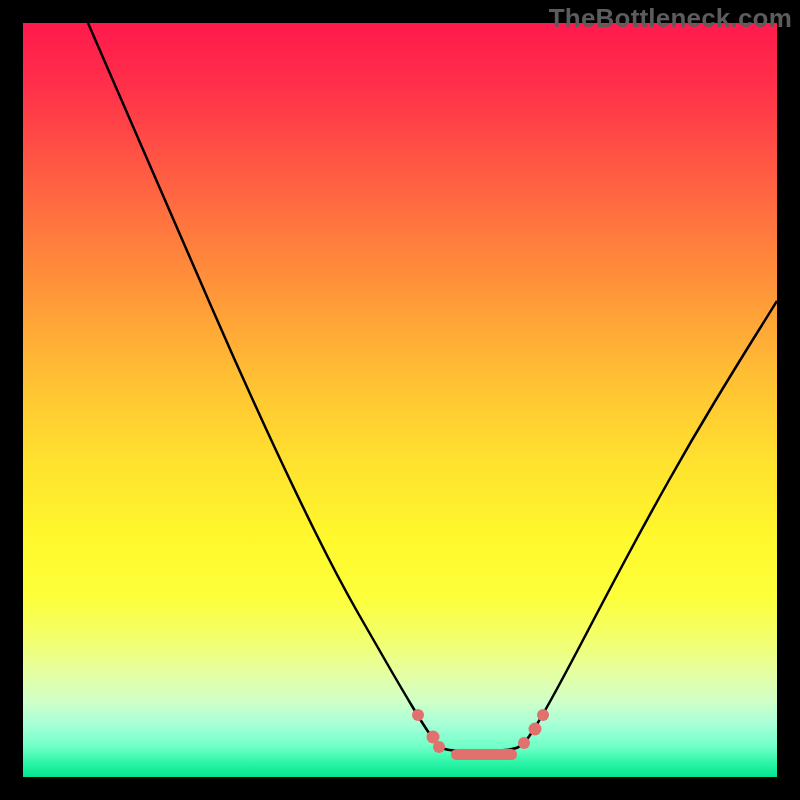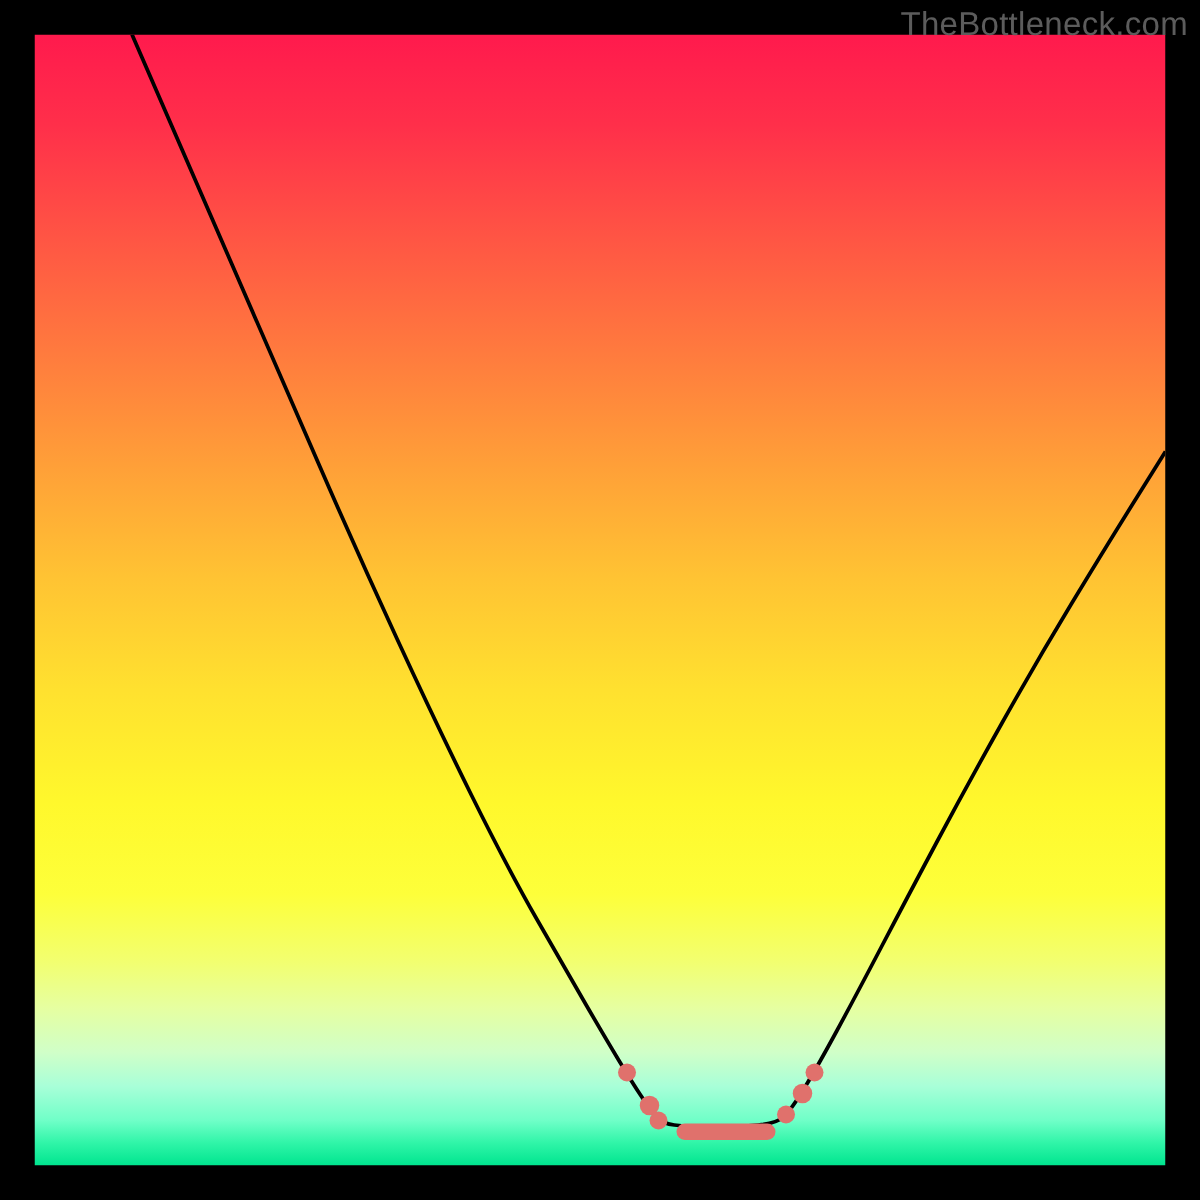--- a/index.html
+++ b/index.html
@@ -48,22 +48,22 @@
       #70ffc8 96%,
       #30f5a8 98%,
       #00e58f 100%
     );
   }
   .watermark {
     position: absolute;
     top: 3px;
     right: 8px;
     font-family: Arial, Helvetica, sans-serif;
-    font-size: 22px;
-    font-weight: 400;
+    font-size: 26px;
+    font-weight: 700;
     color: #5c5c5c;
     letter-spacing: 0.2px;
     z-index: 5;
   }
   svg.curve {
     position: absolute;
     left: 0;
     top: 0;
     width: 100%;
     height: 100%;

